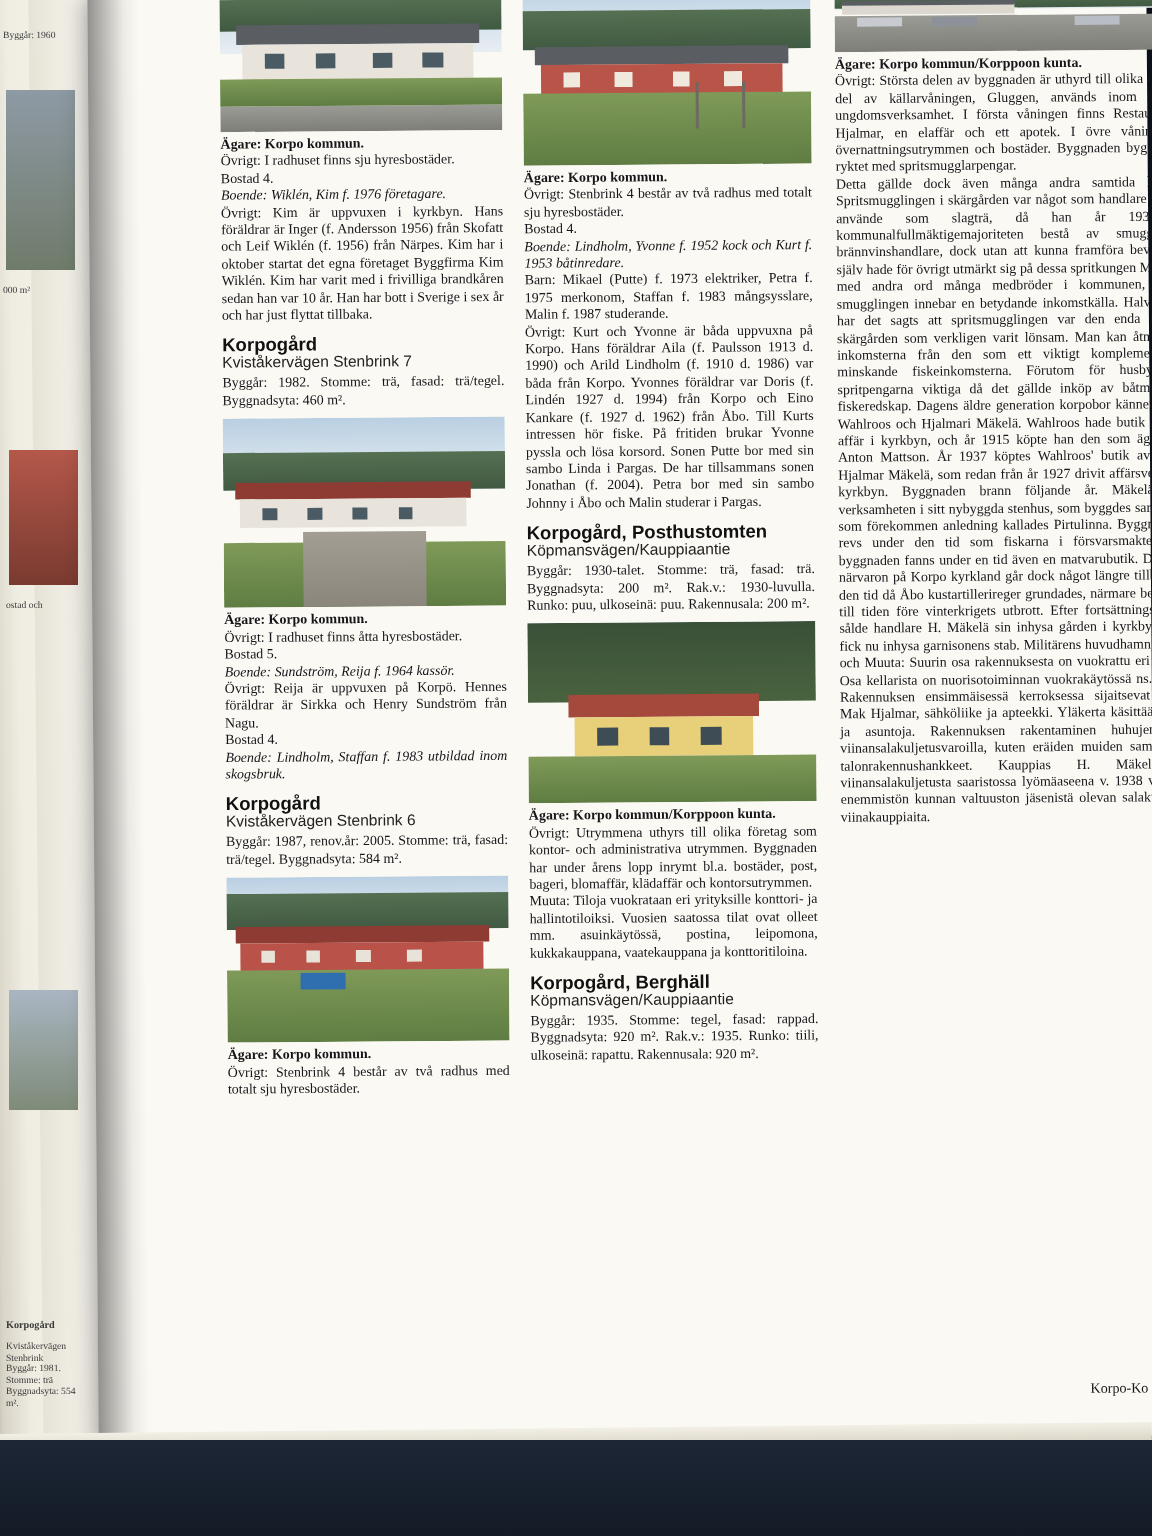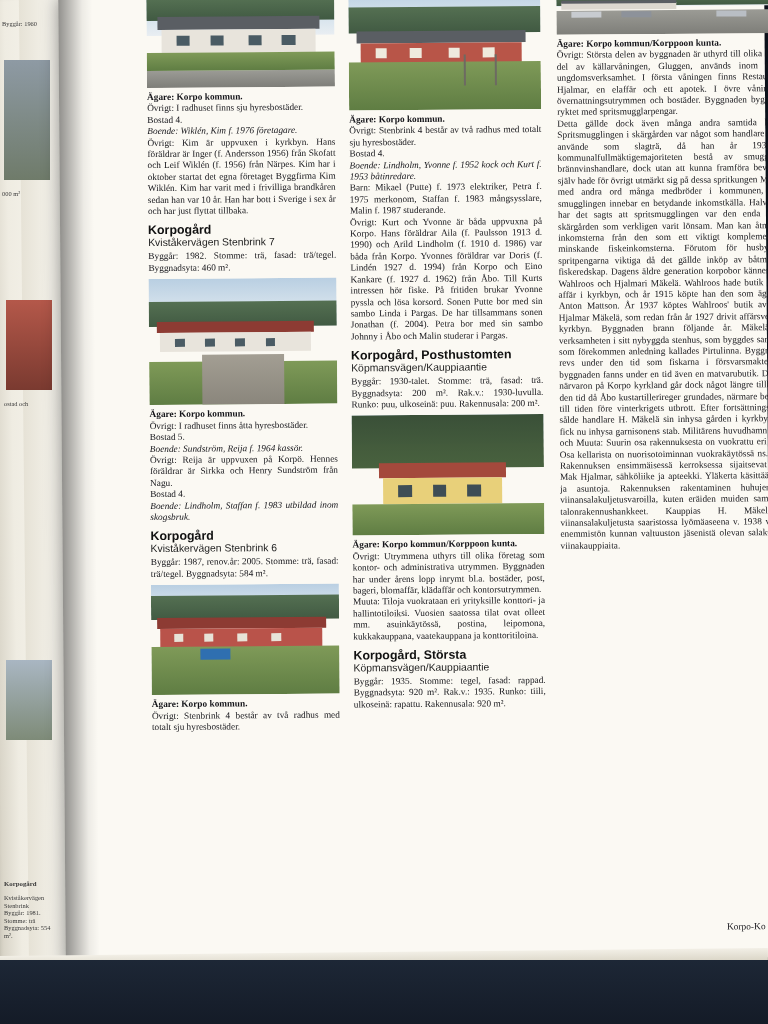--- a/index.html
+++ b/index.html
@@ -246,21 +246,21 @@
         <div class="ph-win" style="left:24%;top:58%;width:7%;height:10%;background:#3e4d55"></div>
         <div class="ph-win" style="left:42%;top:58%;width:7%;height:10%;background:#3e4d55"></div>
         <div class="ph-win" style="left:60%;top:58%;width:7%;height:10%;background:#3e4d55"></div>
         <div class="ph-grass" style="height:26%"></div>
       </div>
 
       <div class="t" style="margin-top:4px;"><b>Ägare: Korpo kommun/Korppoon kunta.</b></div>
       <div class="t"><span>Övrigt: Utrymmena uthyrs till olika företag som kontor- och administrativa utrymmen. Byggnaden har under årens lopp inrymt bl.a. bostäder, post, bageri, blomaffär, klädaffär och kontorsutrymmen.</span></div>
       <div class="t"><span>Muuta: Tiloja vuokrataan eri yrityksille konttori- ja hallintotiloiksi. Vuosien saatossa tilat ovat olleet mm. asuinkäytössä, postina, leipomona, kukkakauppana, vaatekauppana ja konttoritiloina.</span></div>
 
-      <div class="head"><span>Korpogård, Största</span></div>
+      <div class="head"><span>Korpogård, Berghäll</span></div>
       <div class="subhead"><span>Köpmansvägen/Kauppiaantie</span></div>
       <div class="t"><span>Byggår: 1935. Stomme: tegel, fasad: rappad. Byggnadsyta: 920 m². Rak.v.: 1935. Runko: tiili, ulkoseinä: rapattu. Rakennusala: 920 m².</span></div>
     </div>
 
     <div class="col" id="colC">
 
       <div class="photo" style="height:46px;">
         <div class="ph-sky" style="height:40%;"></div>
         <div class="ph-trees" style="top:16%;height:22%"></div>
         <div class="ph-bldg" style="left:2%;top:30%;width:46%;height:16%;background:#dcd8cf"></div>

